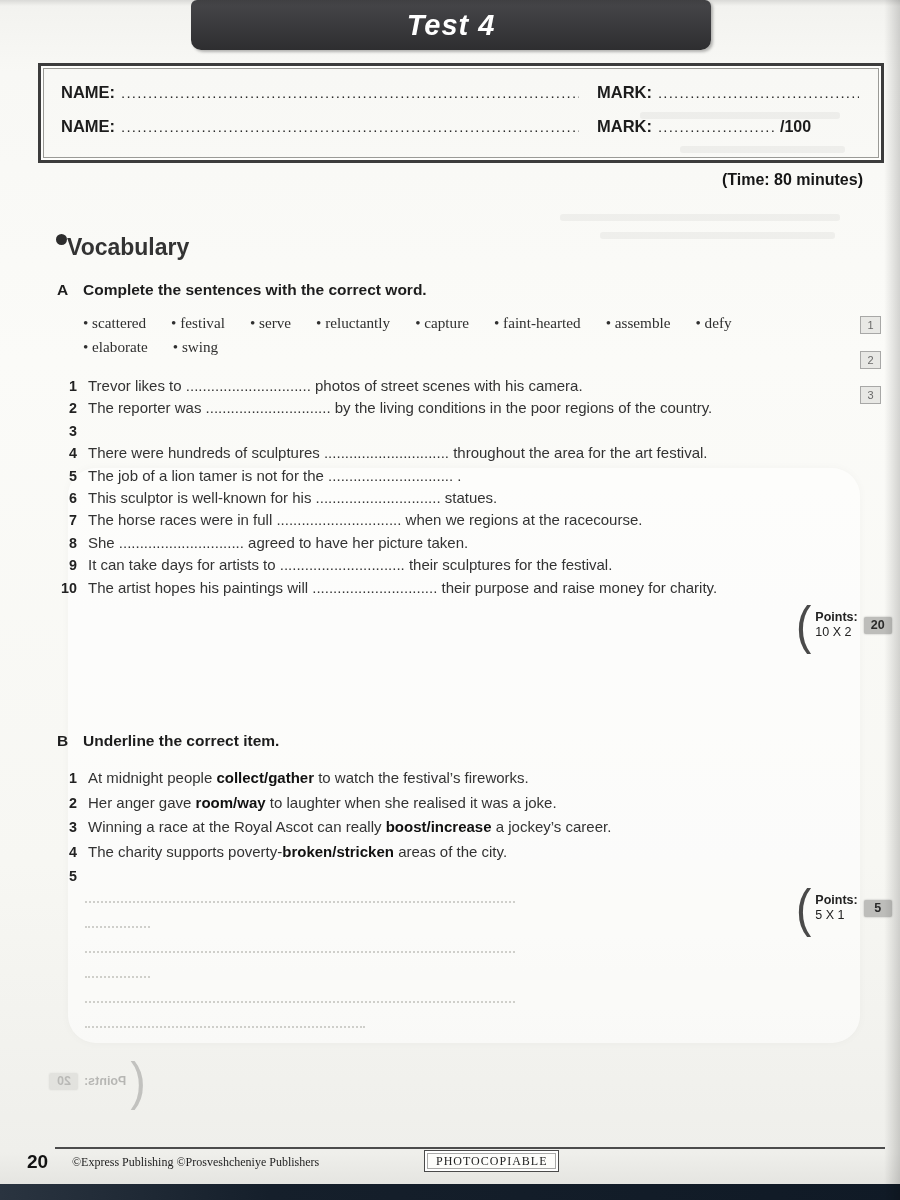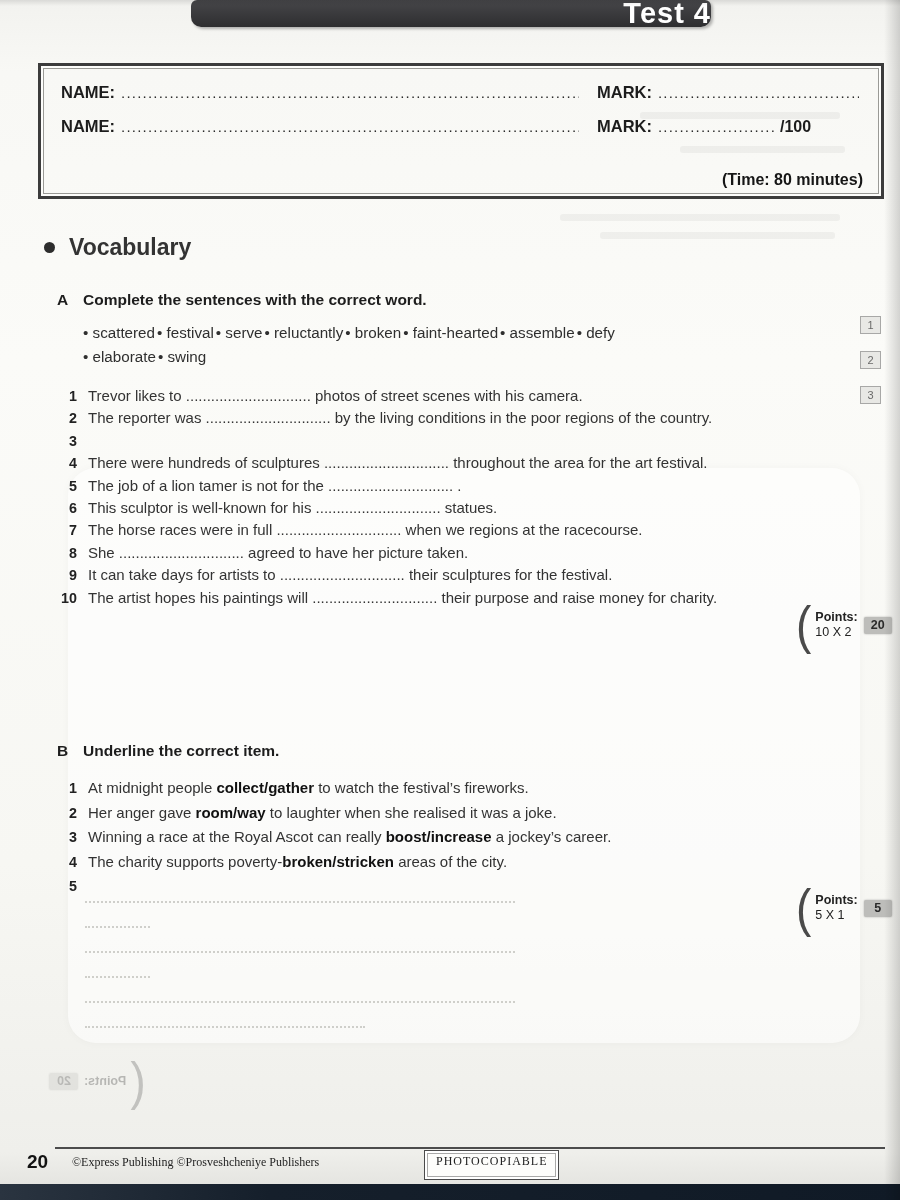--- a/index.html
+++ b/index.html
@@ -25,55 +25,55 @@
   .ghost-lines{position:absolute;left:85px;top:901px;}
   .ghost-line{border-bottom:2px dotted rgba(125,125,118,0.35);height:0;margin-bottom:23px;}
   .ghost-num-box{position:absolute;left:860px;width:19px;height:16px;
     border:1px solid rgba(90,90,90,0.45);background:rgba(205,205,200,0.4);
     display:flex;align-items:center;justify-content:center;
     font-size:11px;color:rgba(60,60,60,0.75);}
   .ghost-points{position:absolute;left:50px;top:1058px;opacity:0.28;
     transform:scaleX(-1);filter:blur(0.4px);}
 
   
-  .banner{position:absolute;left:191px;top:0;width:520px;height:27px;
+  .banner{position:absolute;left:191px;top:0;width:520px;height:50px;
     background:linear-gradient(180deg,#47474a,#2e2e30);
     border-radius:6px 6px 10px 10px;
-    display:flex;align-items:center;justify-content:flex-end;
-    box-shadow:2px 2px 3px rgba(0,0,0,0.28);}
+    display:flex;align-items:center;justify-content:center;
+    box-shadow:2px 2px 3px rgba(0,0,0,0.28);font-style:italic;}
   .banner-title{color:#ffffff;font-size:29px;font-weight:bold;letter-spacing:1px;}
 
   
-  .info-box{position:absolute;left:38px;top:63px;width:846px;height:136px;box-sizing:border-box;
+  .info-box{position:absolute;left:38px;top:63px;width:846px;height:100px;box-sizing:border-box;
     border:3px solid #3c3c3c;
     box-shadow:inset 0 0 0 2px #fdfdfb, inset 0 0 0 3px #9a9a96;
     padding:17px 16px 6px 20px;}
   .info-row{display:flex;align-items:baseline;height:34px;}
   .lbl{font-weight:bold;font-size:16.5px;color:#1c1c1c;white-space:nowrap;}
   .dots{overflow:hidden;white-space:nowrap;letter-spacing:1.2px;color:#2a2a2a;font-size:15px;}
   .fill{flex:1 1 auto;min-width:0;margin:0 6px;}
   .left-col{display:flex;flex:1 1 auto;min-width:0;align-items:baseline;}
   .right-col{display:flex;width:268px;flex:0 0 auto;align-items:baseline;margin-left:12px;}
   .mark-dots{width:116px;flex:0 0 auto;margin:0 6px;}
   .slash100{font-weight:bold;font-size:16px;white-space:nowrap;color:#1c1c1c;}
   .time-row{text-align:right;font-weight:bold;font-size:16px;margin-top:20px;padding-right:2px;color:#161616;}
 
   
-  .vocab-head{position:absolute;left:44px;top:234px;display:flex;align-items:center;gap:14px;}
+  .vocab-head{position:absolute;left:56px;top:234px;display:flex;}
   .vocab-bullet{width:11px;height:11px;border-radius:50%;background:#2d2d2d;flex:0 0 auto;}
   .vocab-title{font-size:23px;font-weight:600;color:#333;}
 
   
   .section-a{position:absolute;left:57px;top:281px;width:805px;}
   .section-b{position:absolute;left:57px;top:732px;width:805px;}
   .sec-head{display:flex;align-items:baseline;}
   .sec-letter{font-weight:bold;font-size:15.5px;width:26px;flex:0 0 auto;color:#1d1d1d;}
-  .sec-title{font-weight:bold;font-size:15.5px;color:#1d1d1d;margin-top:10px;}
+  .sec-title{font-weight:bold;font-size:15.5px;color:#1d1d1d;}
   .word-bank{margin:12px 0 0 26px;font-size:15.2px;color:#2f2f2f;}
-  .wb-line{display:flex;gap:2px;line-height:24px;flex-wrap:nowrap;}
+  .wb-line{display:flex;gap:25px;line-height:24px;flex-wrap:nowrap;font-family:Liberation Serif, serif;}
   .q-list{margin-top:16px;}
   .q-row{display:flex;white-space:nowrap;line-height:22.4px;}
   .qb-row{line-height:24.6px;}
   .q-num{width:20px;text-align:right;font-weight:bold;font-size:14.3px;flex:0 0 auto;margin-right:11px;color:#222;}
   .q-text{font-size:15px;color:#333;}
   .q-text strong{color:#111;}
 
   
   .points{position:absolute;display:flex;align-items:center;}
   .points-a{left:796px;top:602px;}
@@ -85,21 +85,21 @@
     display:flex;align-items:center;justify-content:center;
     font-weight:bold;font-size:12.5px;color:#2a2a2a;box-shadow:0 0 2px rgba(0,0,0,0.3);}
 
   
   .footer-line{position:absolute;left:55px;top:1147px;width:830px;border-top:2px solid #4c4c4c;}
   .page-num{position:absolute;left:27px;top:1151px;font-weight:bold;font-size:19px;color:#121212;}
   .copyright{position:absolute;left:72px;top:1155px;font-family:"Liberation Serif","DejaVu Serif",serif;
     font-size:12px;color:#1e1e1e;}
   .photocopiable{position:absolute;left:424px;top:1150px;background:#fdfdfb;
     border:1px solid #4a4a4a;box-shadow:inset 0 0 0 2px #fff, inset 0 0 0 3px rgba(100,100,100,0.55);
-    padding:3px 11px 10px;font-family:"Liberation Serif","DejaVu Serif",serif;
+    padding:3px 11px 2px;font-family:"Liberation Serif","DejaVu Serif",serif;
     font-size:12px;letter-spacing:1px;color:#222;}
   .bottom-bar{position:absolute;left:0;top:1184px;width:900px;height:16px;
     background:linear-gradient(90deg,#2a3440,#151f2b 30%,#101a26);}
 </style>
 </head>
 <body>
 
 <div class="page">
 
   <div class="ghost-panel"></div>
@@ -166,21 +166,21 @@
     <div class="sec-head">
       <span class="sec-letter">A</span>
       <span class="sec-title">Complete the sentences with the correct word.</span>
     </div>
     <div class="word-bank">
         <div class="wb-line">
           <span class="wb-item">• scattered</span>
           <span class="wb-item">• festival</span>
           <span class="wb-item">• serve</span>
           <span class="wb-item">• reluctantly</span>
-          <span class="wb-item">• broken</span>
+          <span class="wb-item">• capture</span>
           <span class="wb-item">• faint-hearted</span>
           <span class="wb-item">• assemble</span>
           <span class="wb-item">• defy</span>
         </div>
         <div class="wb-line">
           <span class="wb-item">• elaborate</span>
           <span class="wb-item">• swing</span>
         </div>
       </div>
     <div class="q-list">

